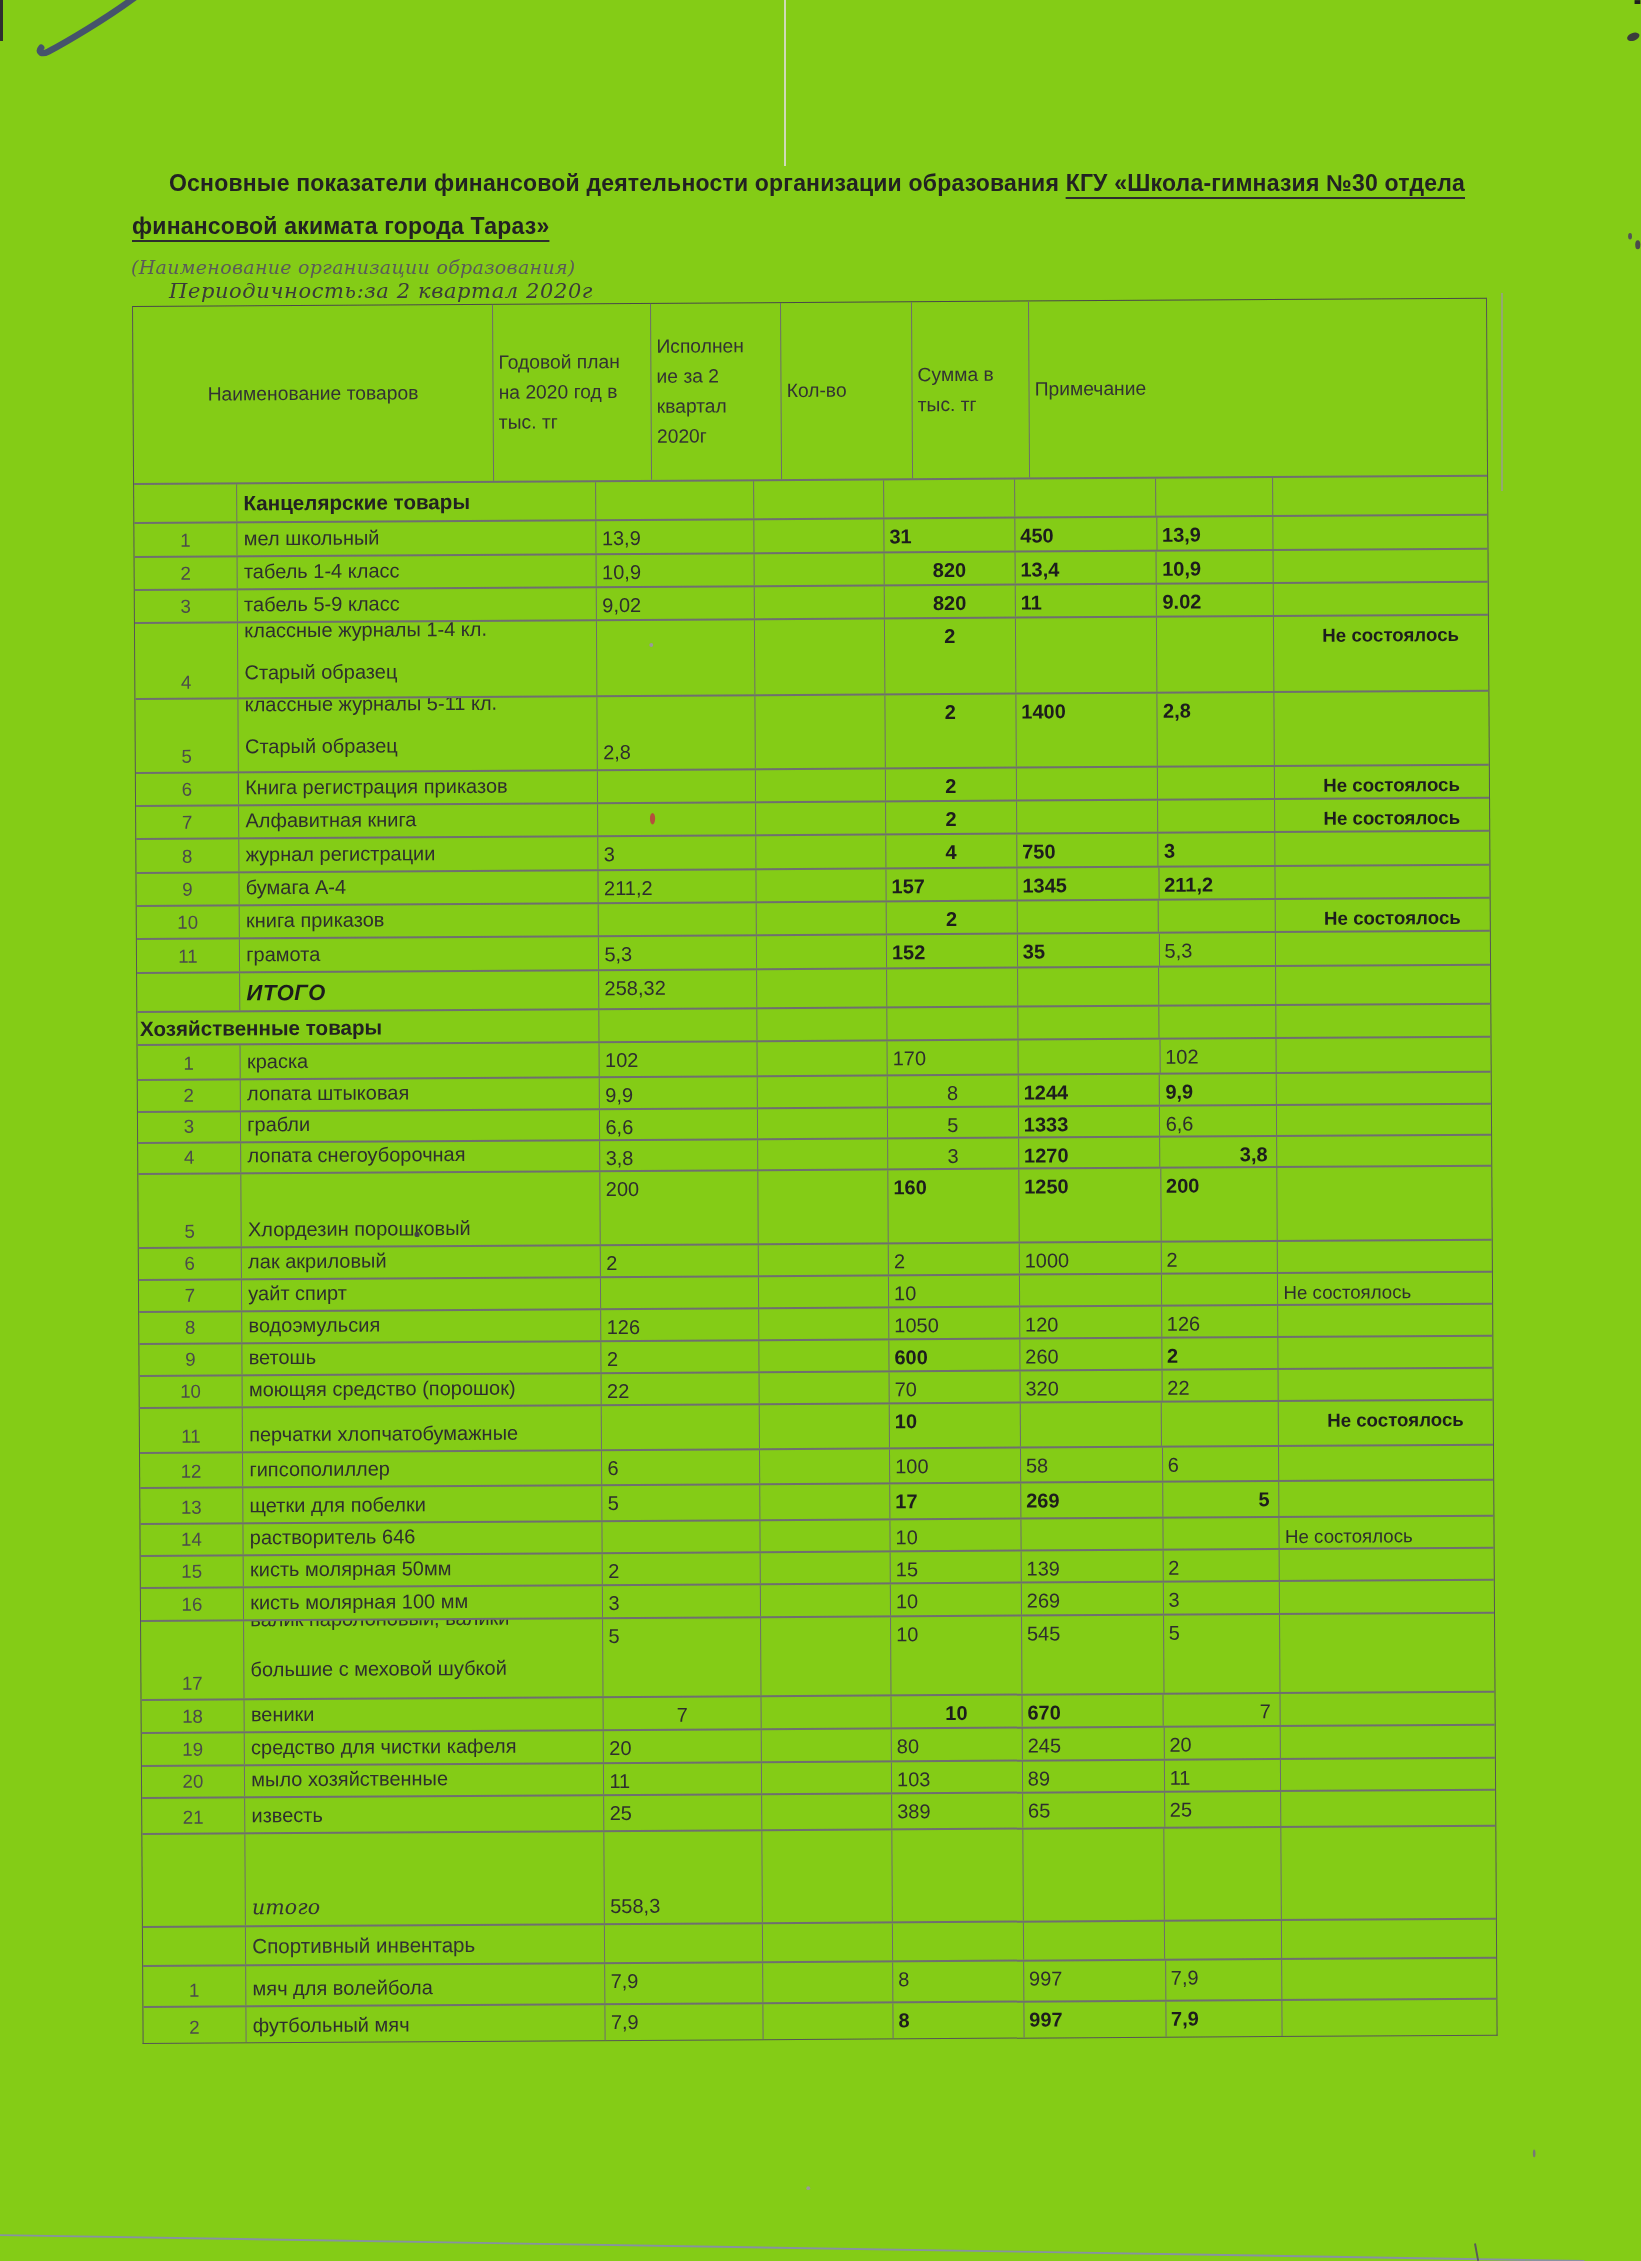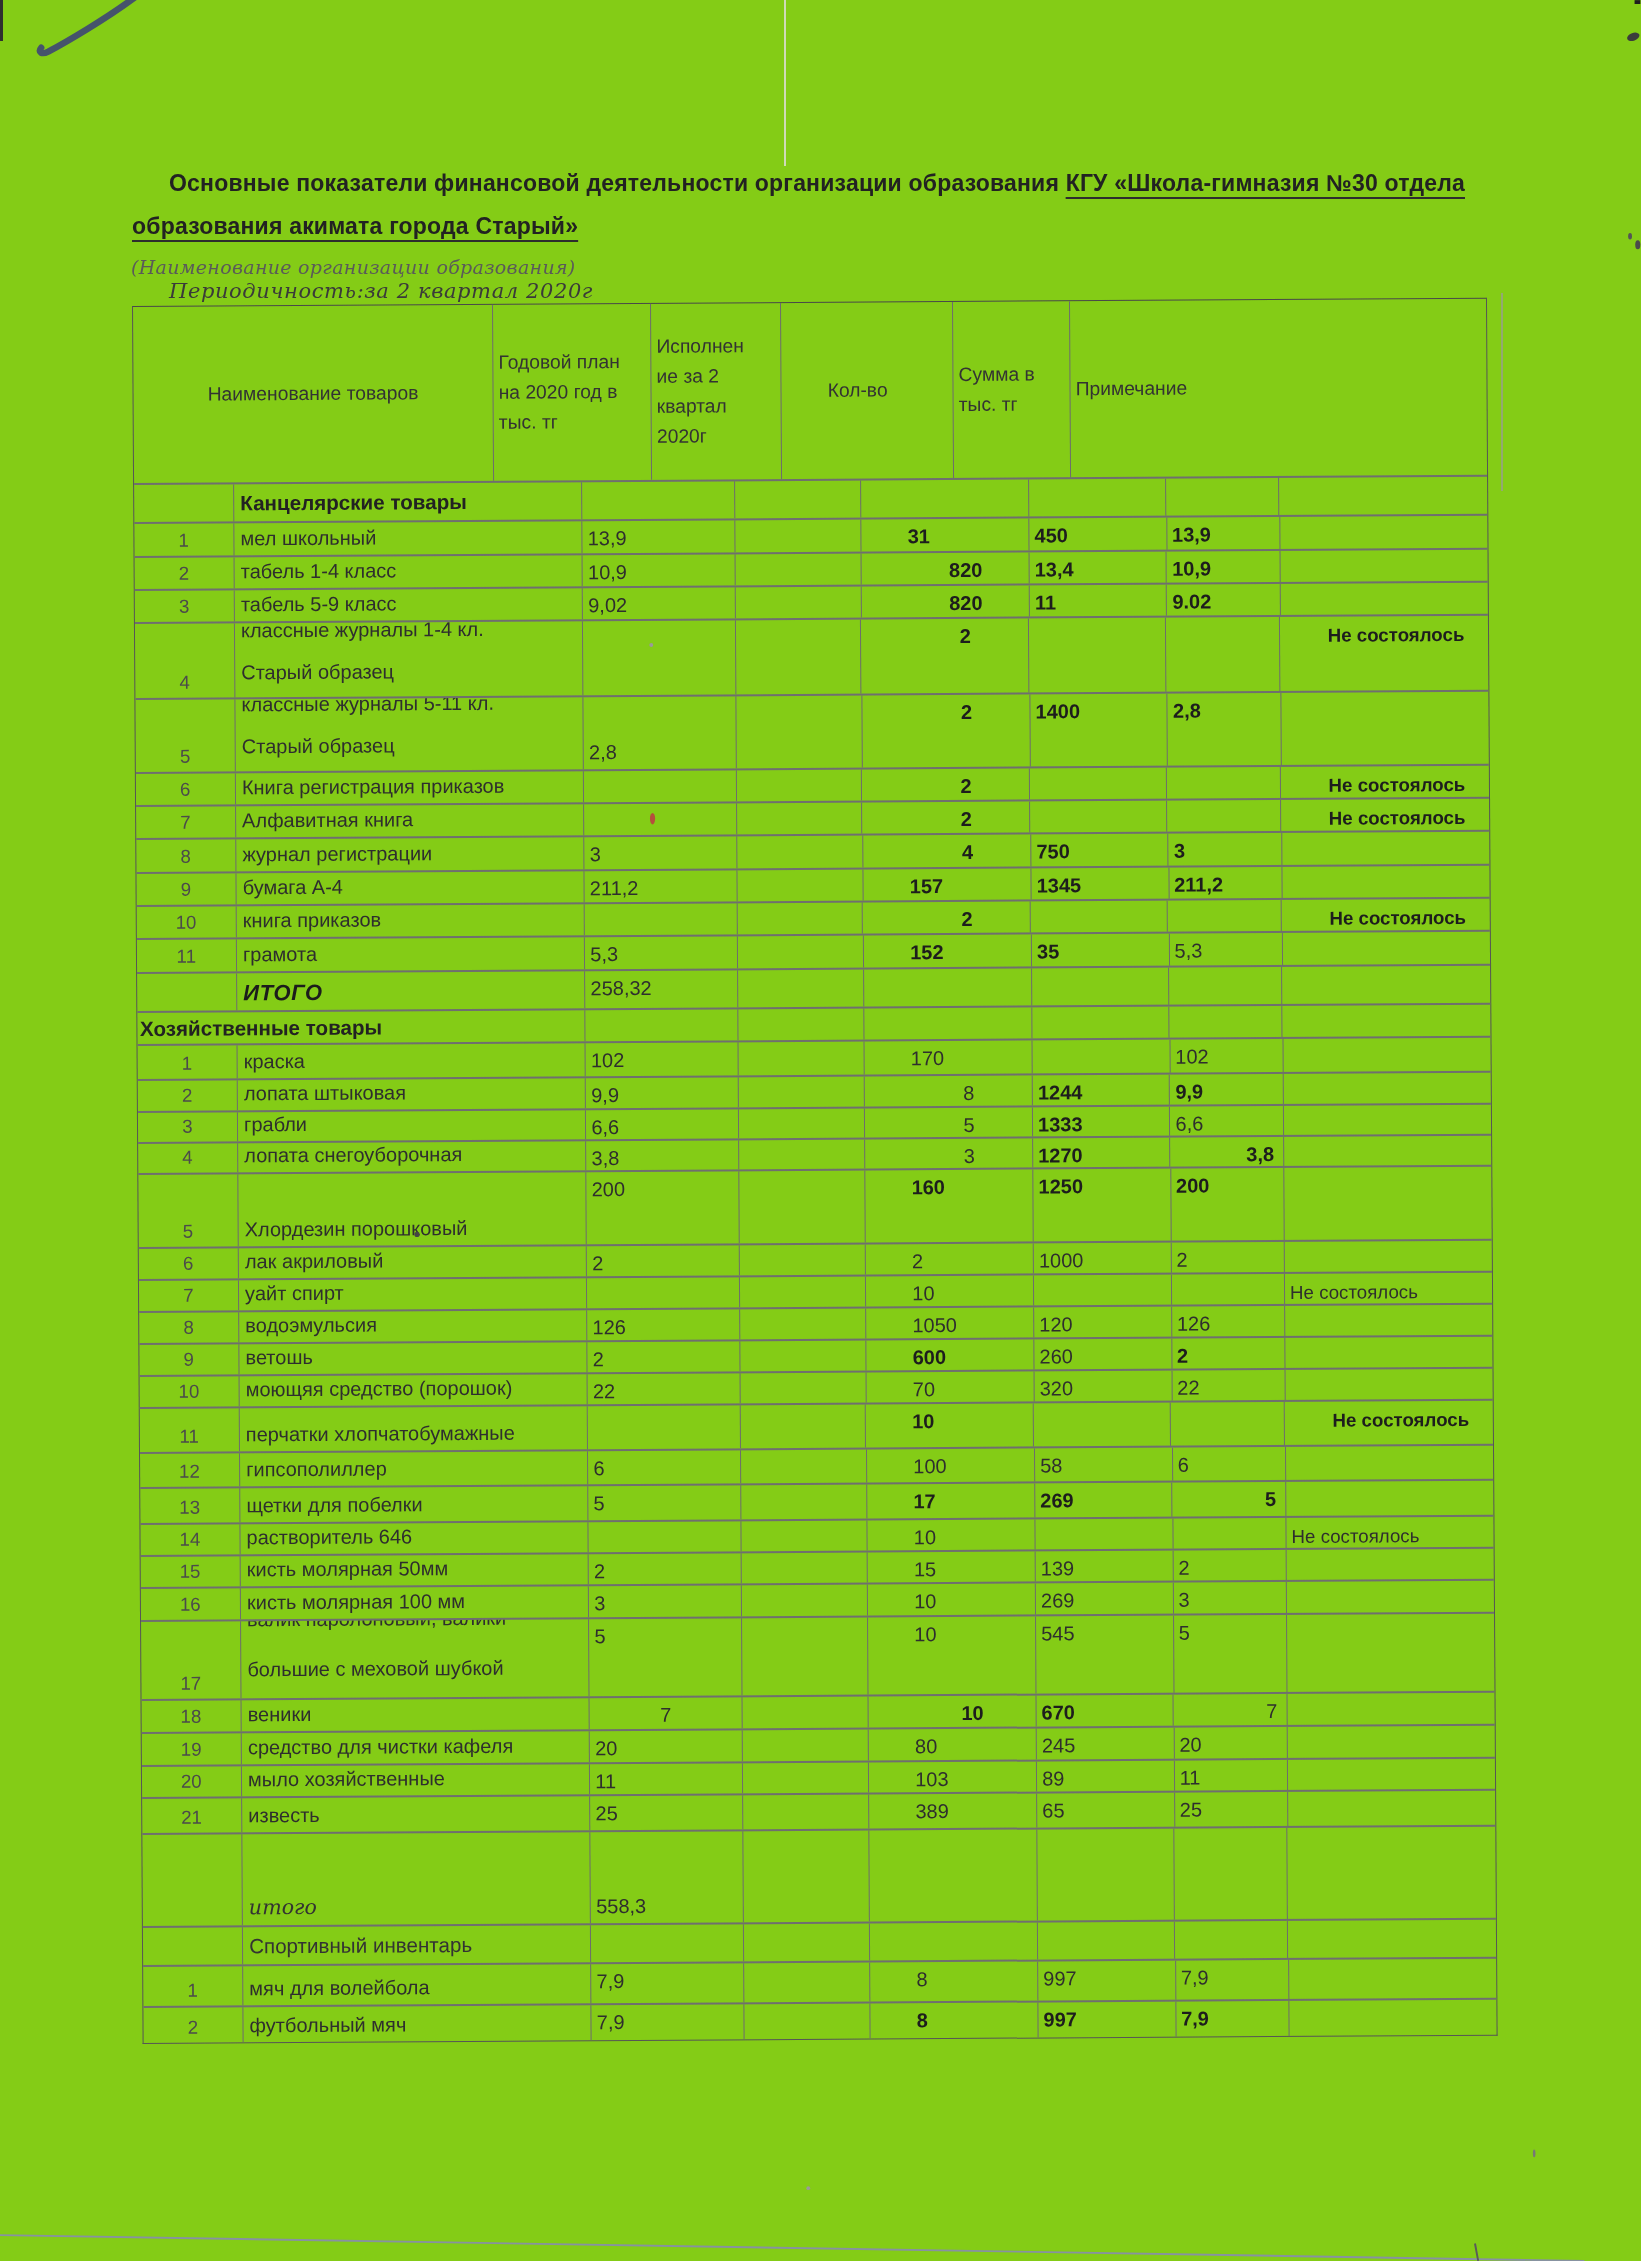--- a/index.html
+++ b/index.html
@@ -47,21 +47,21 @@
   .cell{
     box-sizing:border-box;display:flex;
     border-right:1.3px solid #6d6d6d;
     font-size:20px;color:#2e2e2e;
     overflow:hidden;white-space:pre-line;
   }
   .cell:last-child{border-right:none;}
   .c0{width:103px;justify-content:center;align-items:flex-end;
       padding-bottom:3.9px;color:#4b4b4b;font-size:18.7px;}
   .c1{width:360px;align-items:flex-end;padding:0 3.9px 3.9px 6.4px;line-height:1.25;}
-  .c2{width:158px;}  .c3{width:130px;}  .c4{width:131px;margin-left:41px;}
+  .c2{width:158px;}  .c3{width:130px;}  .c4{width:131px;}
   .c5{width:142px;}  .c6{width:117px;}
   .c7{width:214px;padding-left:19.3px;font-size:18.7px;}
   .val{align-items:flex-start;padding-top:6.4px;padding-left:5.1px;}
   .c7.val{padding-top:7.7px;}
   .ac{justify-content:center;padding-left:0;}
   .ar{justify-content:flex-end;padding-right:9px;padding-left:0;}
   .vb{align-items:flex-end;padding-bottom:5.1px;padding-top:0;}
   .bold{font-weight:bold;color:#1d1d1d;}
   .c7.bold{padding-left:48px;}
   
@@ -77,21 +77,21 @@
   .artifact{position:absolute;pointer-events:none;}
   #fold{left:784px;top:0;width:1.9px;height:166px;background:#dcdcd6;opacity:.85;}
   #hdr-dbl{left:1501px;top:293px;width:1.9px;height:198px;background:#9a9a9a;opacity:.7;}
   #edge-sliver{left:0;top:0;width:2.6px;height:41px;background:#2f2f2f;}
 </style>
 </head>
 <body>
 
 <div id="page">
 
-  <div class="title"><span class="ind">Основные показатели финансовой деятельности организации образования </span><span class="u">КГУ «Школа-гимназия №30 отдела</span><br><span class="u">образования акимата города Старый»</span></div>
+  <div class="title"><span class="ind">Основные показатели финансовой деятельности организации образования </span><span class="u">КГУ «Школа-гимназия №30 отдела</span><br><span class="u">финансовой акимата города Тараз»</span></div>
 
   <div class="subtitle">(Наименование организации образования)</div>
   <div class="period">Периодичность:за 2 квартал 2020г</div>
 
   <div id="tbl">
       <div class="row hrow" style="height: 176px;">
         <div class="cell c1">Наименование товаров</div>
         <div class="cell c2">Годовой план
 на 2020 год в
 тыс. тг</div>

